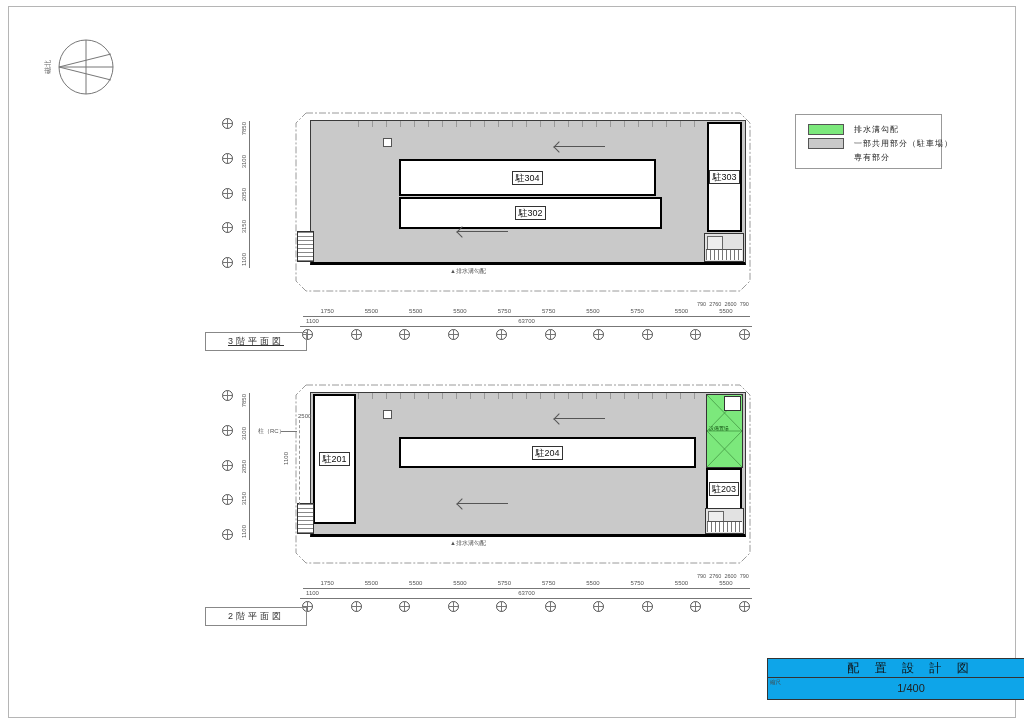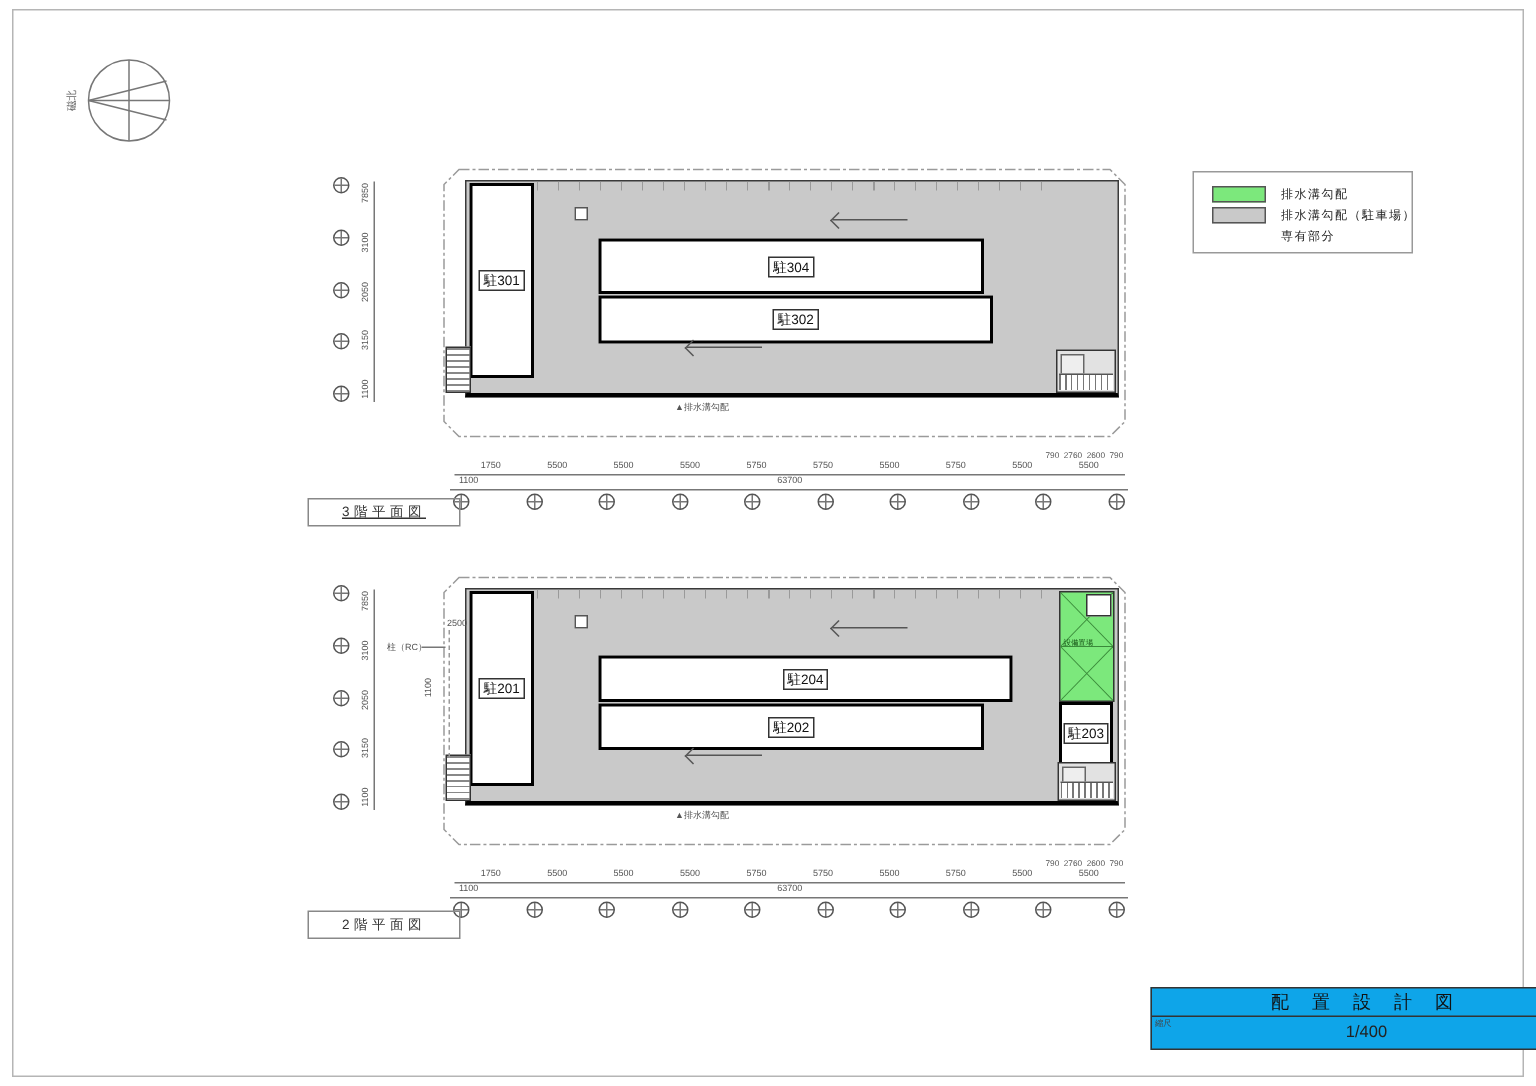--- a/index.html
+++ b/index.html
@@ -99,43 +99,43 @@
     <text x="12" y="37" transform="rotate(-90 12 37)" text-anchor="middle">磁北</text>
   </svg>
 
   <div class="legend">
     <div class="legend-row">
       <span class="swatch" style="background-color: rgb(124, 232, 124);"></span>
       <span class="legend-label">排水溝勾配</span>
     </div>
     <div class="legend-row">
       <span class="swatch" style="background-color: rgb(201, 201, 201);"></span>
-      <span class="legend-label">排水溝勾配（駐車場）</span>
+      <span class="legend-label">一部共用部分（駐車場）</span>
     </div>
     <div class="legend-row">
       <span class="swatch none"></span>
       <span class="legend-label">専有部分</span>
     </div>
   </div>
 
   <svg class="bsvg" style="left:290px;top:106px" width="466" height="190">
     <polygon points="16,7 450,7 460,17 460,175 450,185 16,185 6,175 6,17"></polygon>
   </svg>
 
   <div class="deck" style="left: 310px; top: 120px; background-color: rgb(201, 201, 201);">
     <div class="ticks"></div>
     <div class="marker" style="left:72px;top:17px;"></div>
-    <div class="room" style="left:2px;top:1px;width:43px;height:130px;">
-      <span class="unit-tag">駐301</span>
-    </div>
     <div class="room" style="left:88px;top:38px;width:257px;height:37px;">
       <span class="unit-tag">駐304</span>
     </div>
     <div class="room" style="left:88px;top:76px;width:263px;height:32px;">
       <span class="unit-tag">駐302</span>
+    </div>
+    <div class="room" style="left:396px;top:1px;width:35px;height:110px;">
+      <span class="unit-tag">駐303</span>
     </div>
     <div class="util" style="left:393px;top:112px;width:40px;height:29px;">
       <div class="sub" style="left:2px;top:2px;width:14px;height:12px;"></div>
       <div class="hatch"></div>
     </div>
   </div>
   <div class="stairL" style="left:297px;top:231px;"></div>
 
   <div class="arrow" style="left:555px;top:146px;width:50px;"></div>
   <div class="arrow" style="left:458px;top:231px;width:50px;"></div>
@@ -199,25 +199,22 @@
   <svg class="bsvg" style="left:290px;top:378px" width="466" height="192">
     <polygon points="16,7 450,7 460,17 460,175 450,185 16,185 6,175 6,17"></polygon>
   </svg>
 
   <div class="deck" style="left: 310px; top: 392px; background-color: rgb(201, 201, 201);">
     <div class="ticks"></div>
     <div class="marker" style="left:72px;top:17px;"></div>
     <div class="room" style="left:2px;top:1px;width:43px;height:130px;">
       <span class="unit-tag">駐201</span>
     </div>
-    <div class="room" style="left:88px;top:44px;width:276px;height:31px;">
+    <div class="room" style="left:88px;top:44px;width:297px;height:31px;">
       <span class="unit-tag">駐204</span>
-    </div>
-    <div class="room" style="left:88px;top:76px;width:257px;height:31px;">
-      <span class="unit-tag">駐202</span>
     </div>
     <div class="equip" style="left: 395px; top: 1px; width: 37px; height: 74px; background-color: rgb(124, 232, 124);">
       <svg viewBox="0 0 37 74" preserveAspectRatio="none">
         <line x1="0" y1="37" x2="37" y2="37" stroke="#3a8a3a" stroke-width="0.7"></line>
         <line x1="0" y1="0" x2="37" y2="37" stroke="#3a8a3a" stroke-width="0.7"></line>
         <line x1="37" y1="0" x2="0" y2="37" stroke="#3a8a3a" stroke-width="0.7"></line>
         <line x1="0" y1="37" x2="37" y2="74" stroke="#3a8a3a" stroke-width="0.7"></line>
         <line x1="37" y1="37" x2="0" y2="74" stroke="#3a8a3a" stroke-width="0.7"></line>
       </svg>
       <span class="eq-sub"></span>

